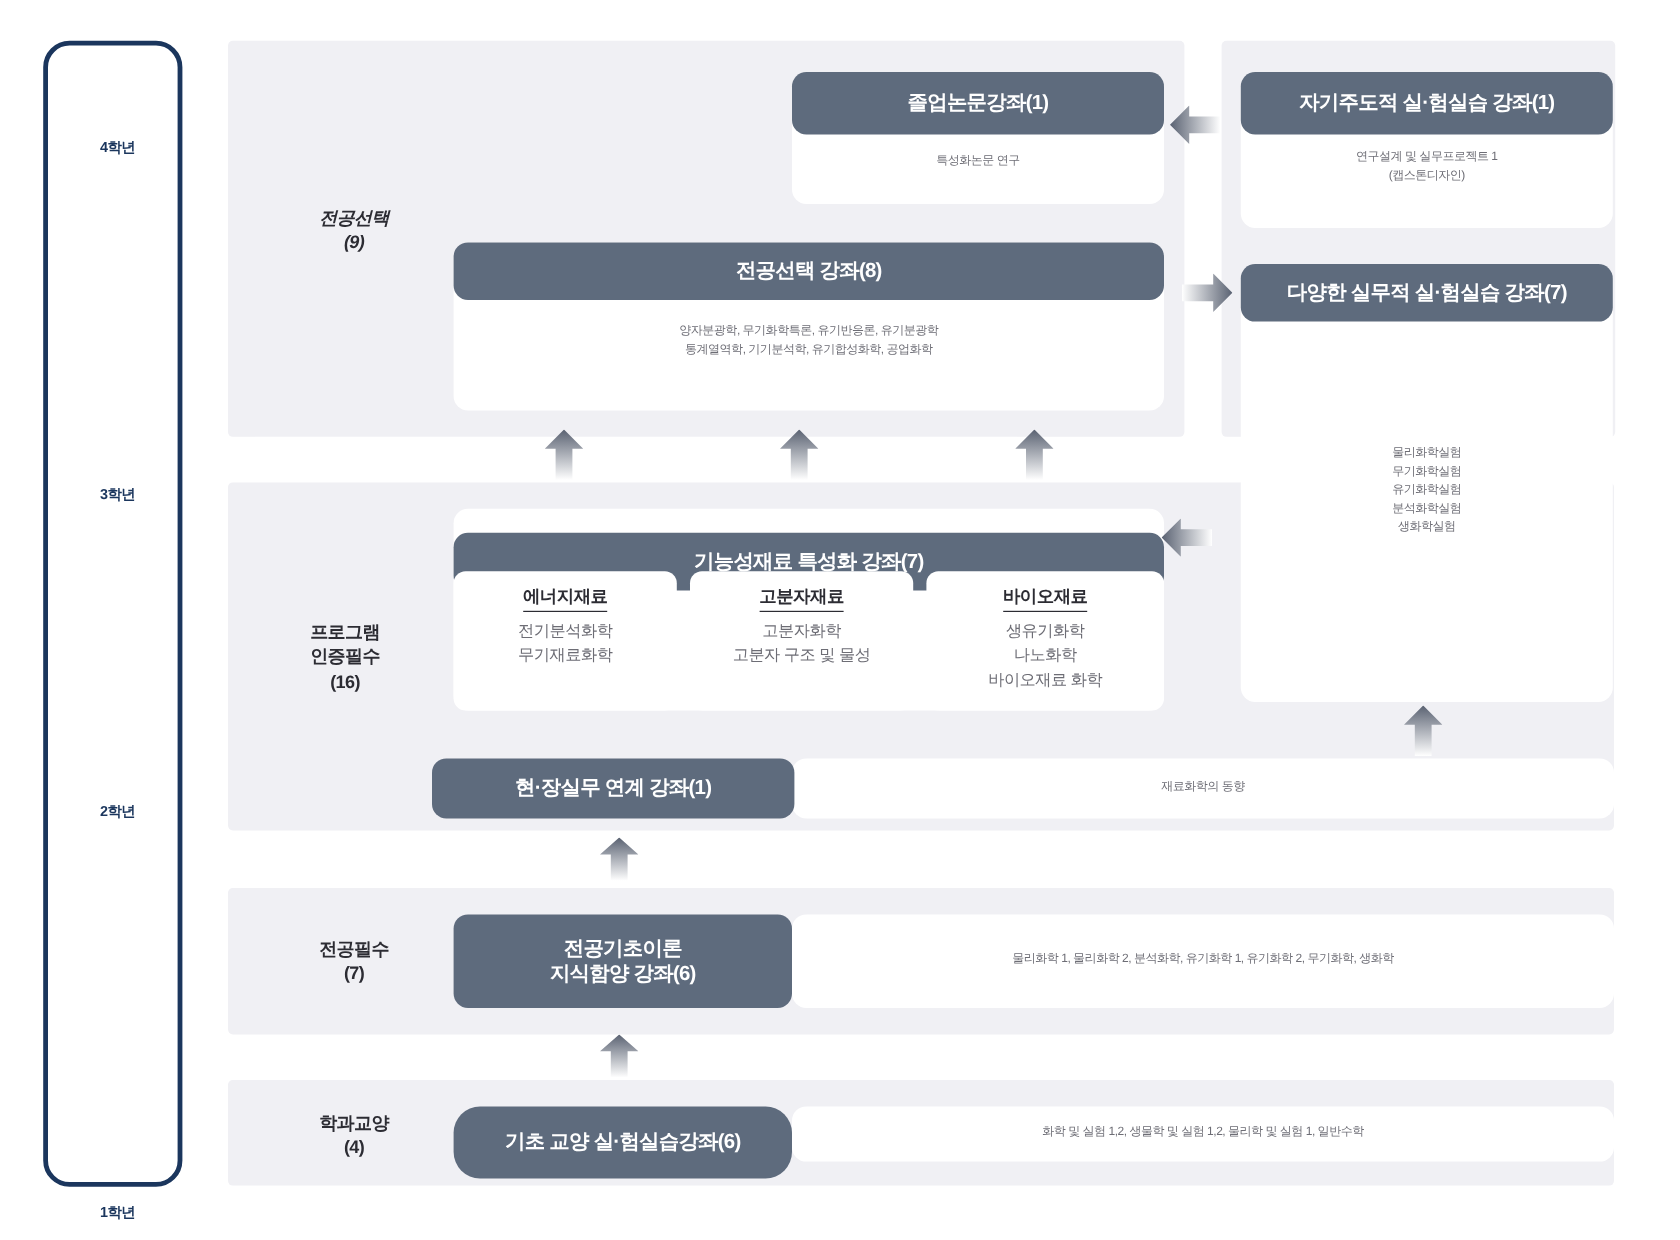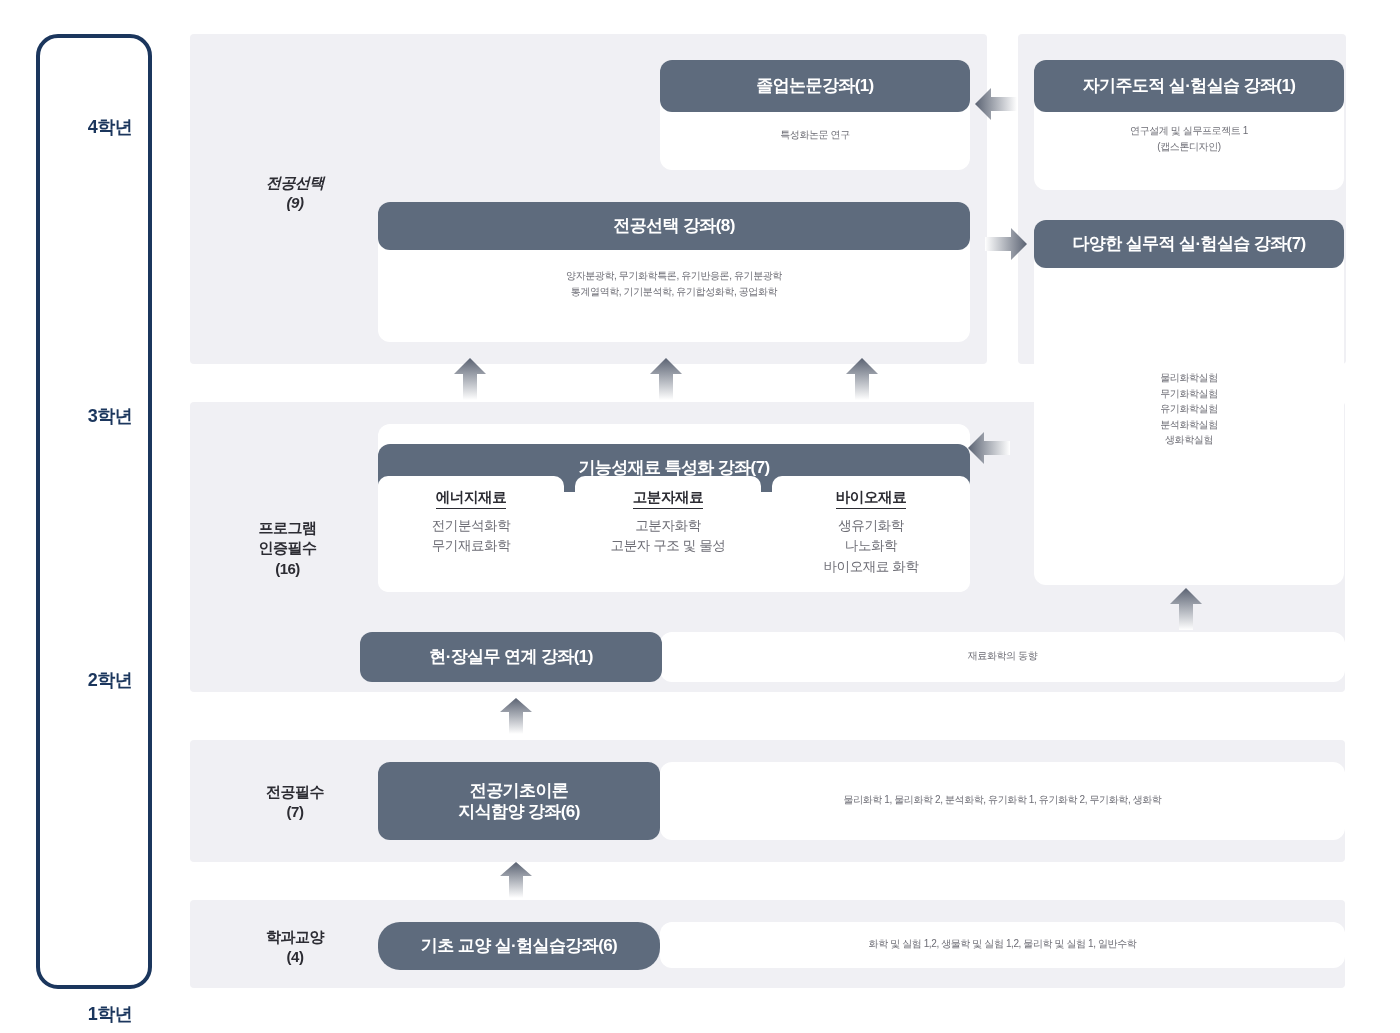--- a/index.html
+++ b/index.html
@@ -14,22 +14,22 @@
   }
   #root{position:absolute;inset:0;}
 
   
   .year-rail{
     position:absolute;left:36px;top:34px;width:116px;height:955px;
     border:4px solid #1b365d;border-radius:22px;background:#ffffff;
     box-sizing:border-box;
   }
   .year-label{
-    position:absolute;left:12px;width:116px;text-align:center;
-    font-weight:bold;font-size:18px;color:#1b365d;letter-spacing:-0.5px;
+    position:absolute;left:0;width:116px;text-align:center;
+    font-weight:bold;font-size:12px;color:#1b365d;letter-spacing:-0.5px;
   }
   .y4{top:77px;}
   .y3{top:366px;}
   .y2{top:630px;}
   .y1{top:925px;margin-top:39px;}
 
   
   .panel{position:absolute;background:#f0f0f4;border-radius:4px;}
   .p-sel   {left:190px;top:34px;  width:797px;height:330px;}
   .p-prog  {left:190px;top:402px; width:1155px;height:290px;}
@@ -104,21 +104,21 @@
   .h-field{left:360px;top:632px;width:302px;height:50px;}
   .t-field{left:660px;top:648px;width:685px;}
 
   
   .c-req{left:660px;top:762px;width:685px;height:78px;}
   .h-req{left:378px;top:762px;width:282px;height:78px;}
   .t-req{left:660px;top:792px;width:685px;}
 
   
   .c-gen{left:660px;top:922px;width:685px;height:46px;}
-  .h-gen{left:378px;top:922px;width:282px;height:48px;border-radius:22px;}
+  .h-gen{left:378px;top:922px;width:282px;height:60px;border-radius:22px;}
   .t-gen{left:660px;top:936px;width:685px;}
 
   
   .arrow{position:absolute;}
   .a-up1{left:454px;top:358px;}
   .a-up2{left:650px;top:358px;}
   .a-up3{left:846px;top:358px;}
   .a-up4{left:500px;top:698px;}
   .a-up5{left:500px;top:862px;}
   .a-up6{left:1170px;top:588px;}

